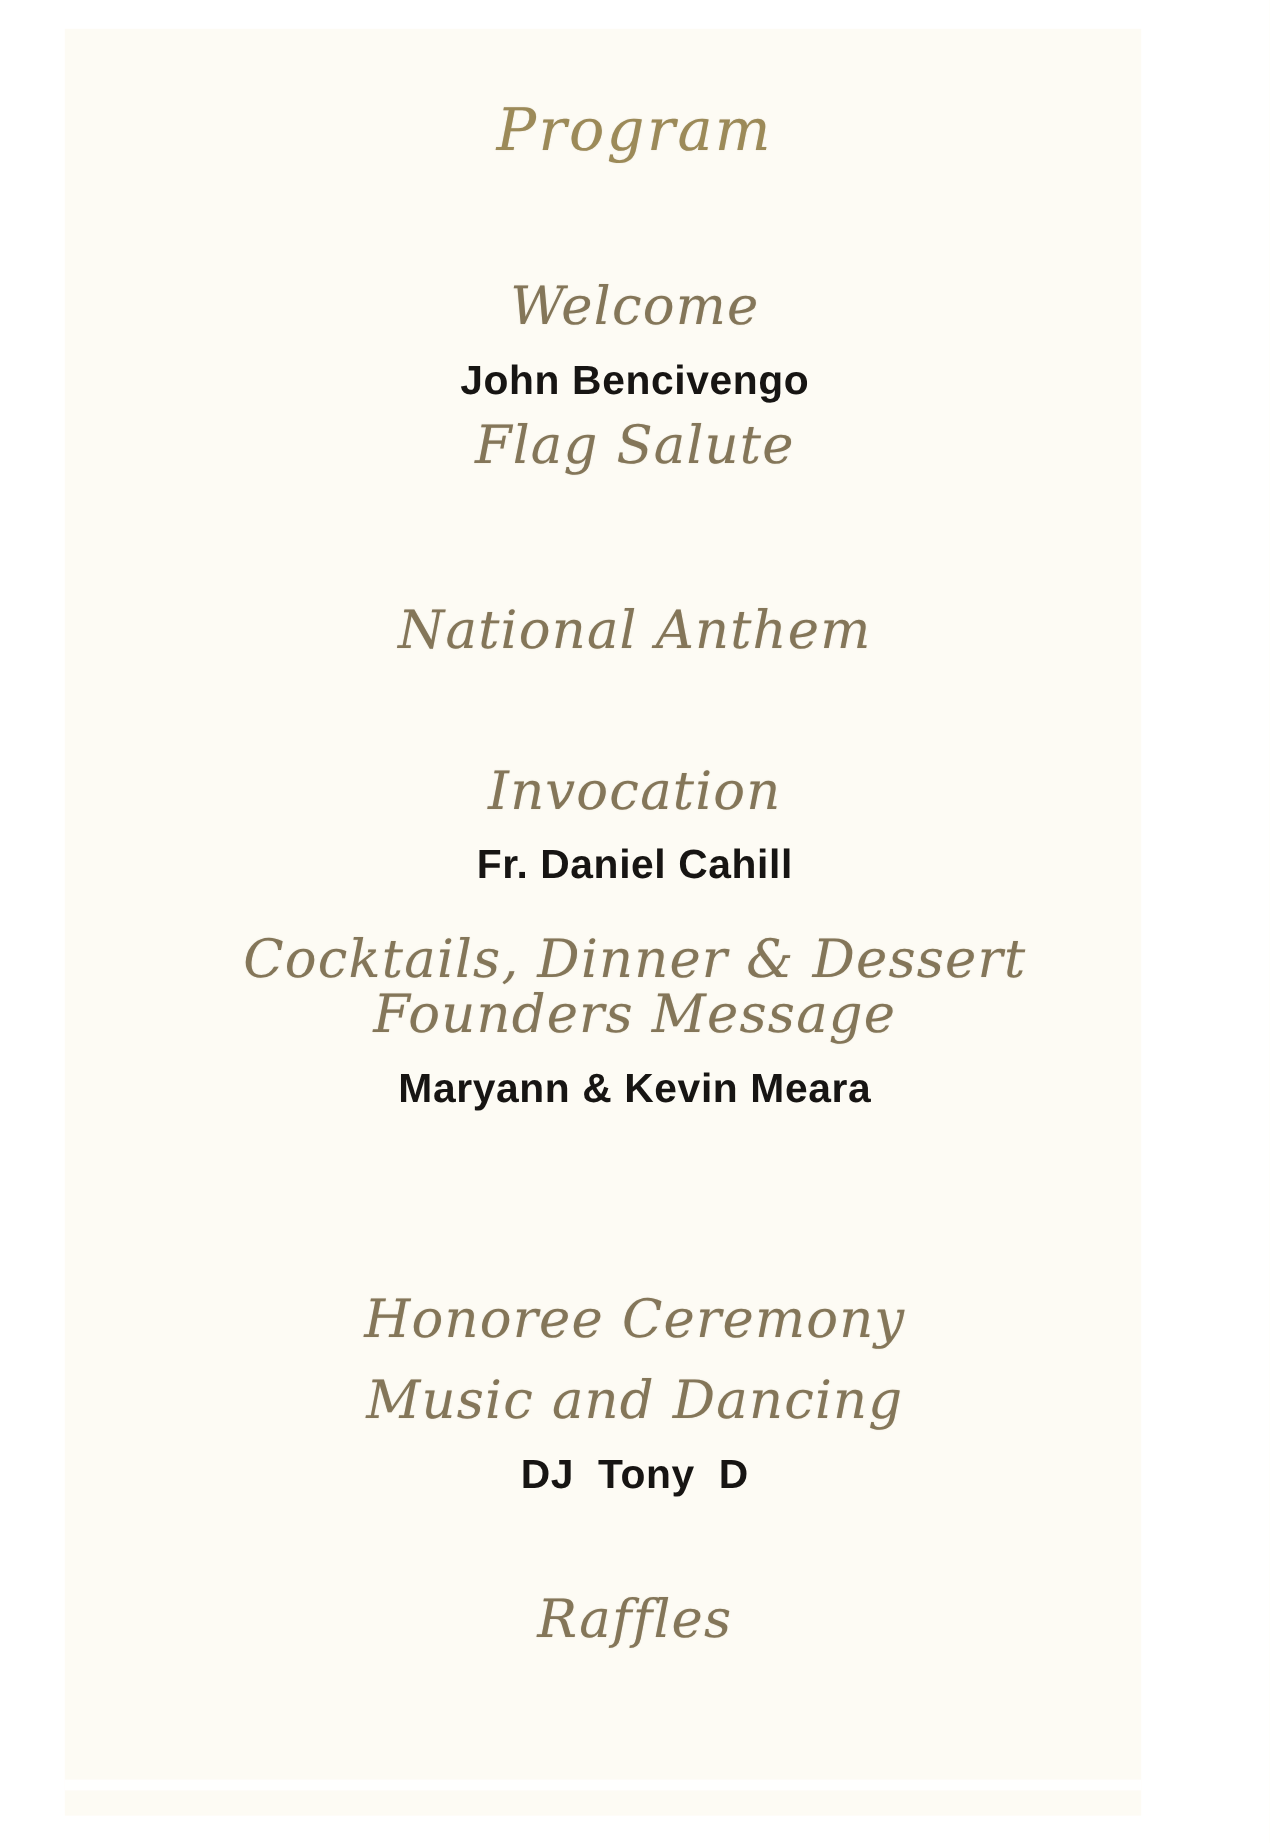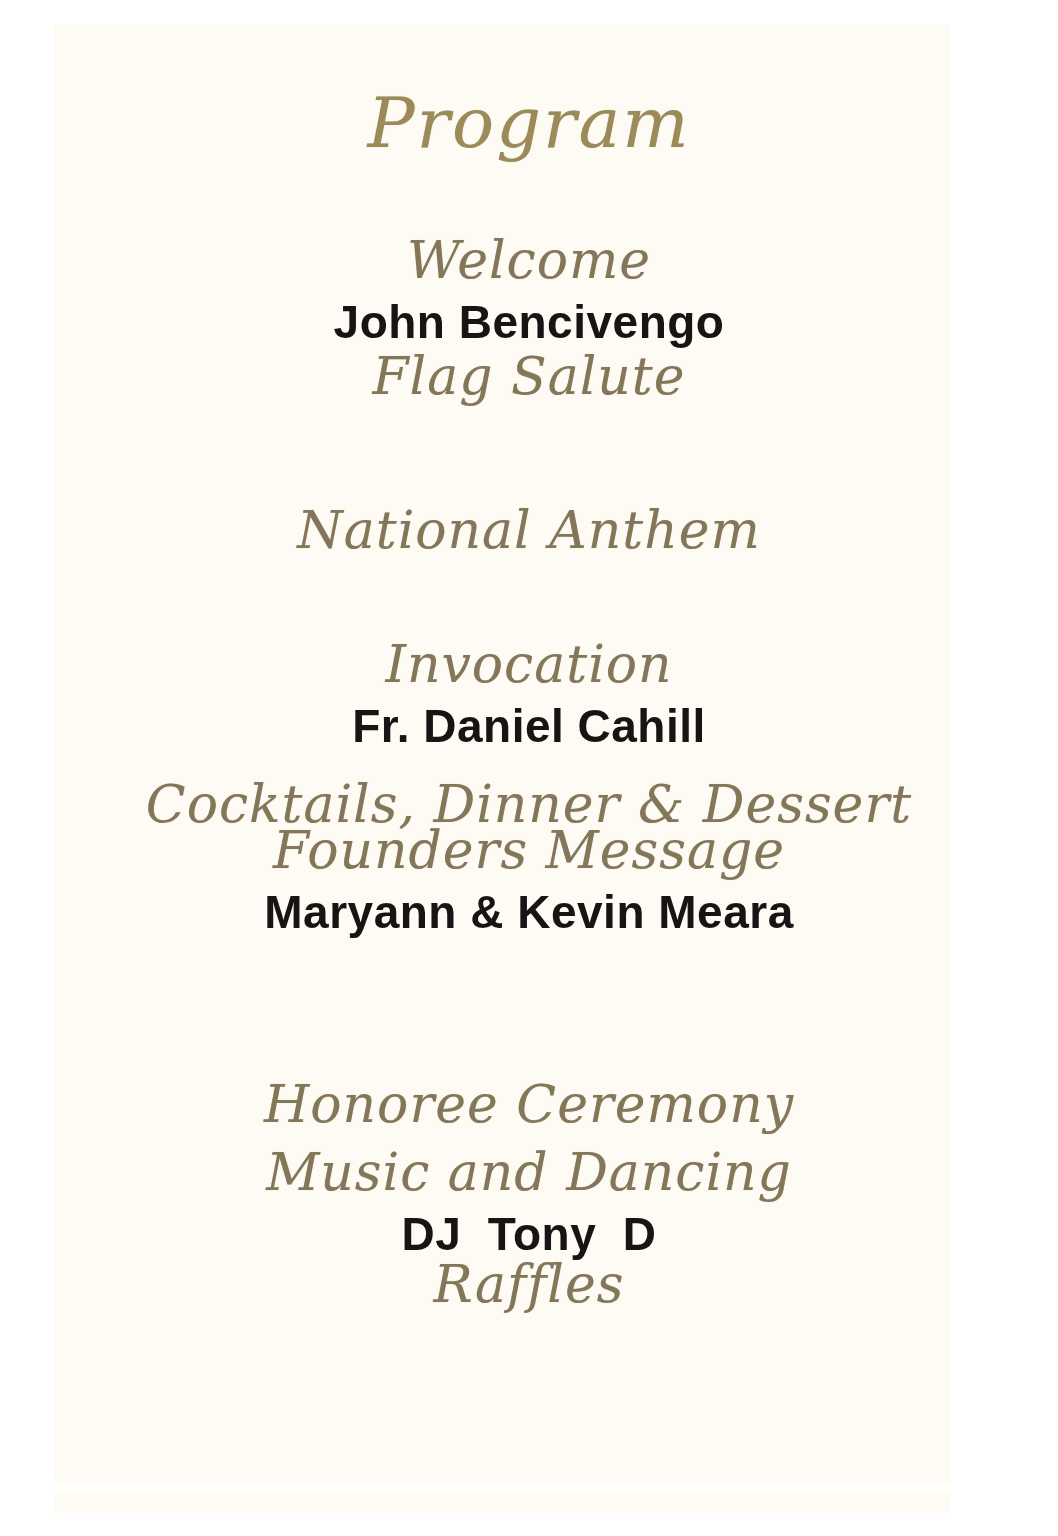--- a/index.html
+++ b/index.html
@@ -34,52 +34,52 @@
   .section {
     position: absolute;
     left: 0;
     width: 1058px;
     text-align: center;
   }
   .script-heading {
     font-family: "DejaVu Serif", serif;
     font-style: italic;
     font-weight: 400;
-    font-size: 52px;
+    font-size: 44px;
     line-height: 1.25;
     color: var(--gold-section, #847659);
     letter-spacing: 1px;
     text-shadow: 0 0 1px rgba(140, 124, 88, 0.35);
   }
   .page-title .script-heading {
-    font-size: 70px;
+    font-size: 49px;
     line-height: 1.35;
     color: var(--gold, #9c8a58);
     letter-spacing: 2px;
   }
   .person-name {
     font-family: "Liberation Sans", sans-serif;
     font-weight: 700;
-    font-size: 46px;
+    font-size: 34px;
     line-height: 1.3;
     color: var(--ink, #171513);
-    margin-top: 0;
+    margin-top: 12px;
     white-space: pre-wrap;
     letter-spacing: 0.5px;
   }
   .pos-title   { top: 76px; }
   .pos-s0      { top: 228px; }
   .pos-s1      { top: 344px; }
   .pos-s2      { top: 498px; }
   .pos-s3      { top: 632px; }
   .pos-s4      { top: 772px; }
   .pos-s5      { top: 818px; }
   .pos-s6      { top: 1072px; }
   .pos-s7      { top: 1140px; }
-  .pos-s8      { top: 1252px; }
+  .pos-s8      { top: 1322px; }
 </style>
 </head>
 <body>
 
 <div class="card"></div>
 
 <div class="section page-title pos-title">
   <div class="script-heading">Program</div>
 </div>
 

